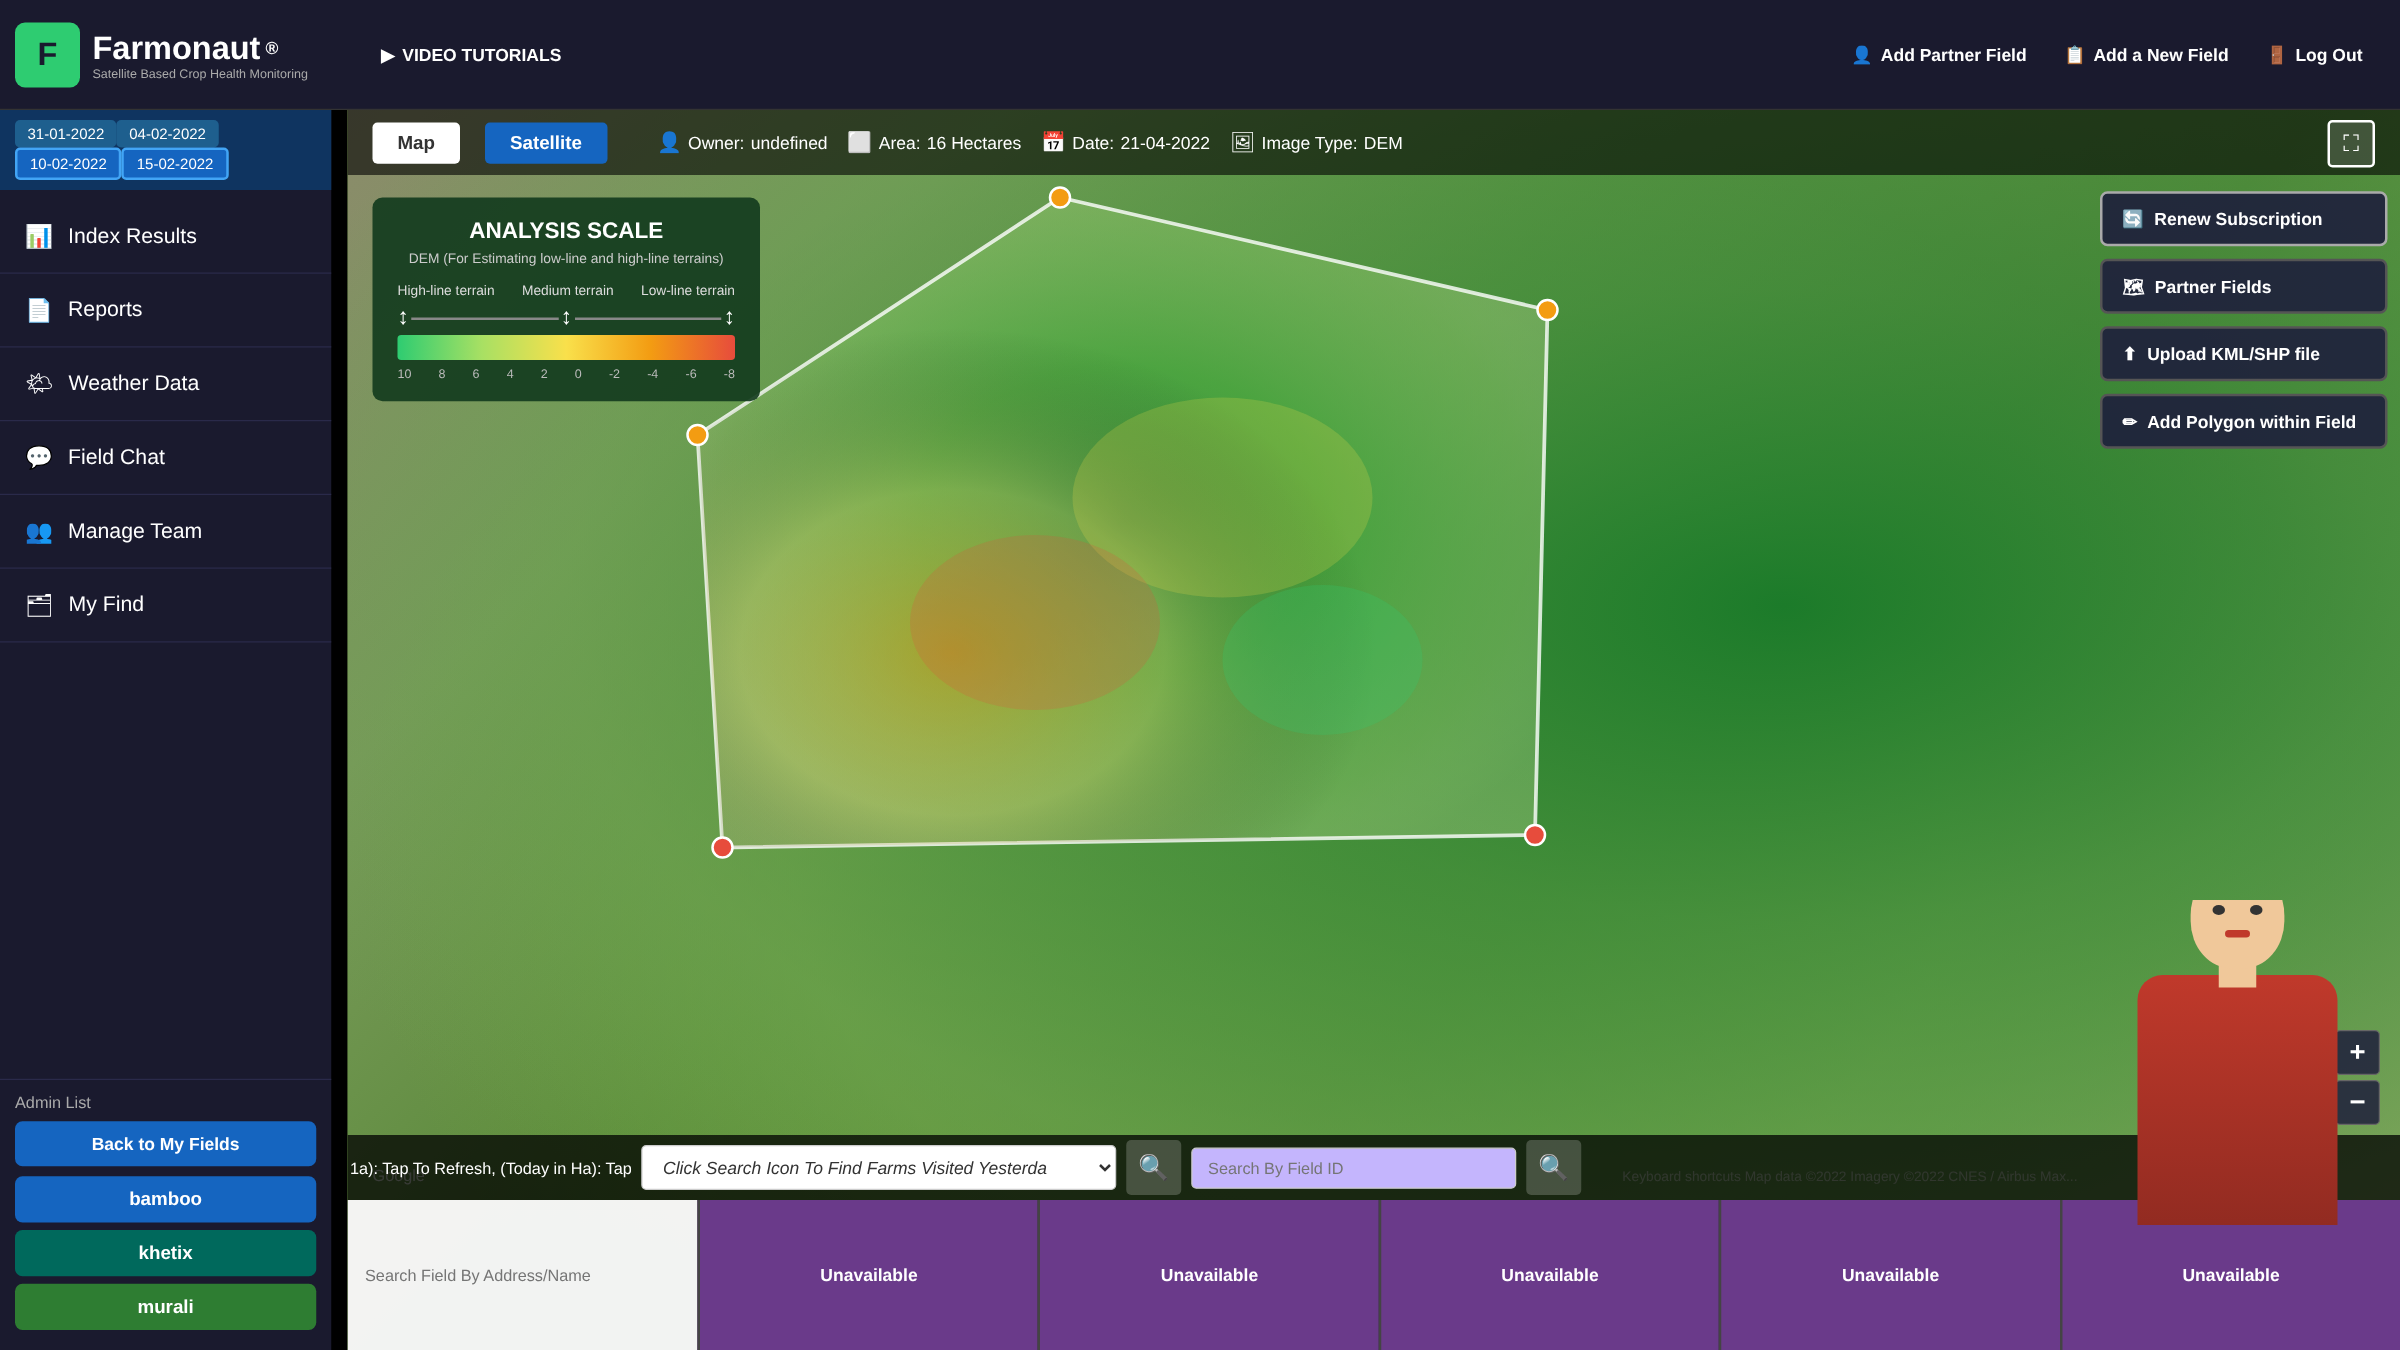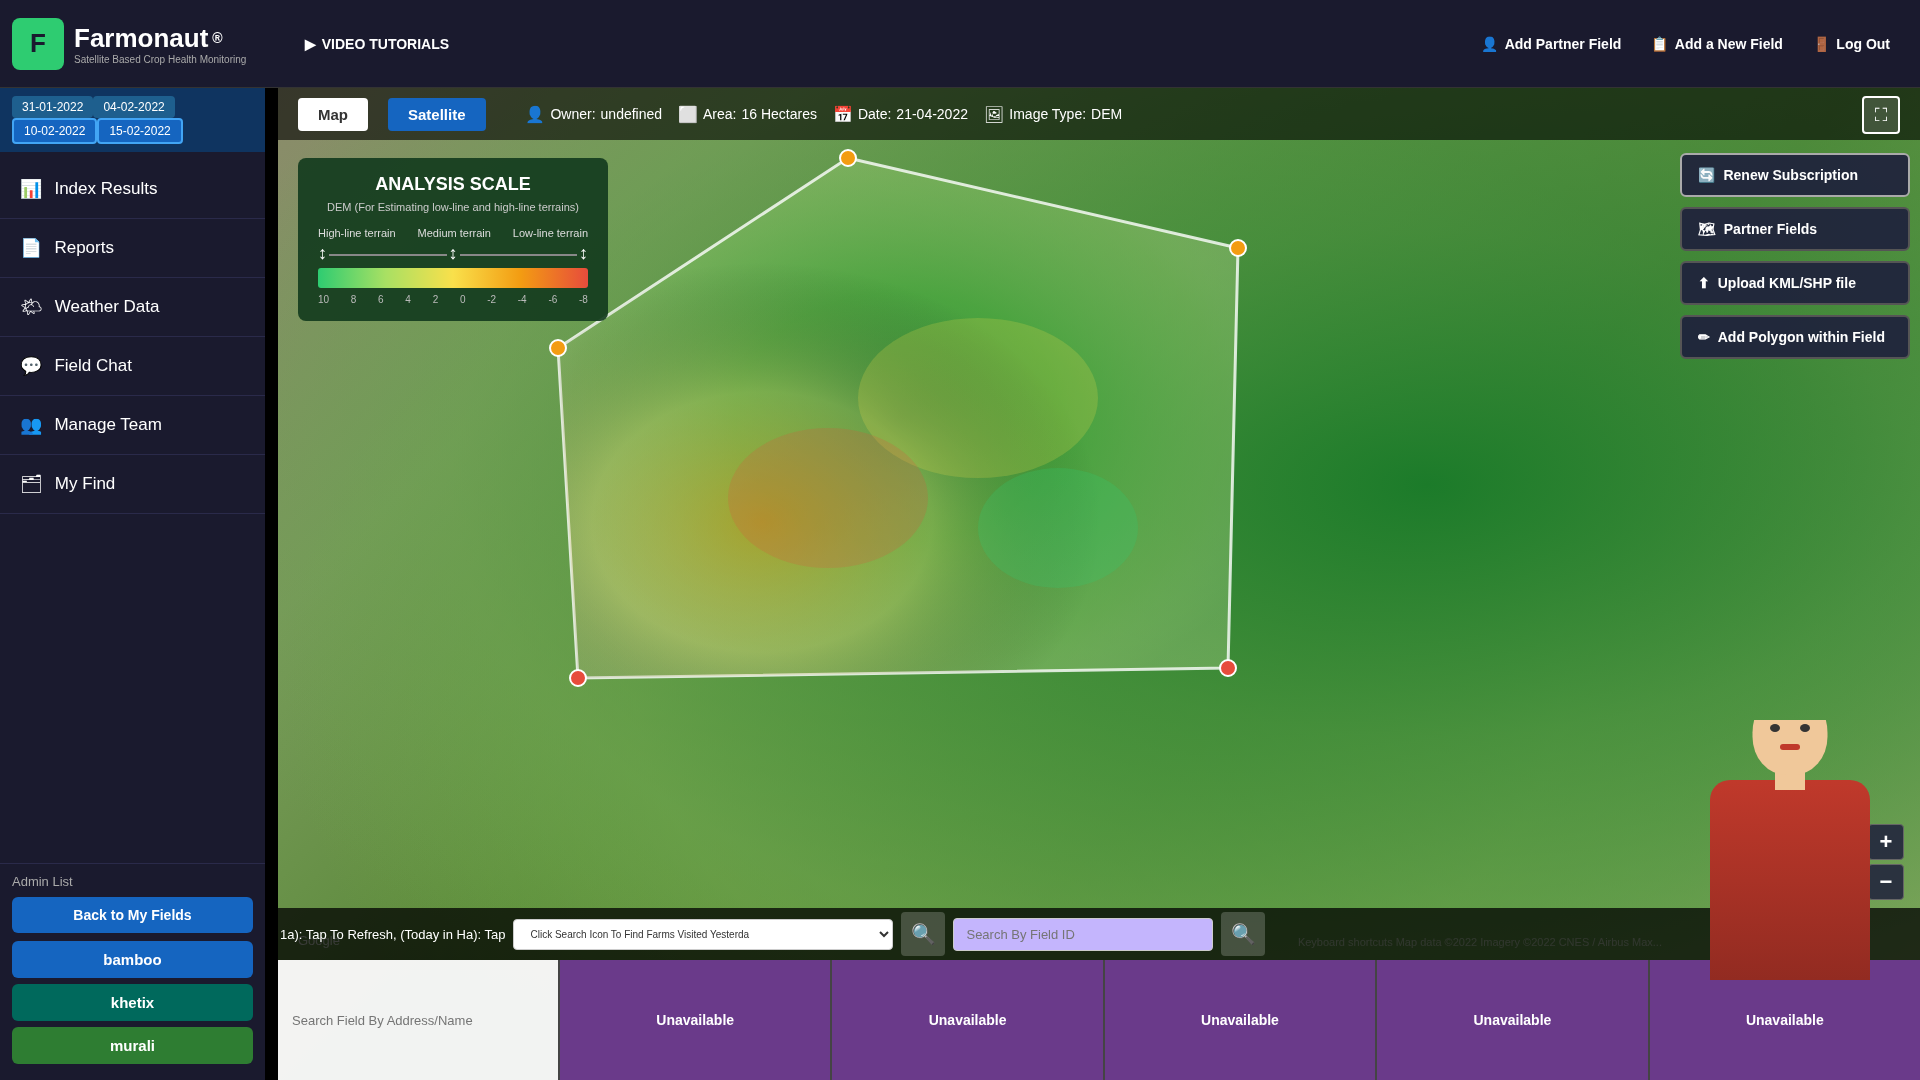--- a/index.html
+++ b/index.html
@@ -263,22 +263,22 @@
       padding: 0 2px; gap: 8px;
       z-index: 20;
     }
     .scroll-text {
       color: #fff; font-size: 13px; white-space: nowrap;
       overflow: hidden; max-width: 340px;
     }
     .dropdown-select {
       background: #fff; color: #333;
       border: 1px solid #ccc; border-radius: 4px;
-      padding: 8px 12px; font-size: 10px;
-      flex: 1; max-width: 380px;
+      padding: 8px 12px; font-size: 14px;
+      flex: 1; max-width: 380px; font-style: italic;
     }
     .search-icon-btn {
       background: rgba(255,255,255,0.2);
       border: none; color: #fff; font-size: 20px;
       width: 44px; height: 44px;
       display: flex; align-items: center; justify-content: center;
       border-radius: 4px; cursor: pointer;
     }
     .search-input {
       background: #c4b5fd; color: #333;

